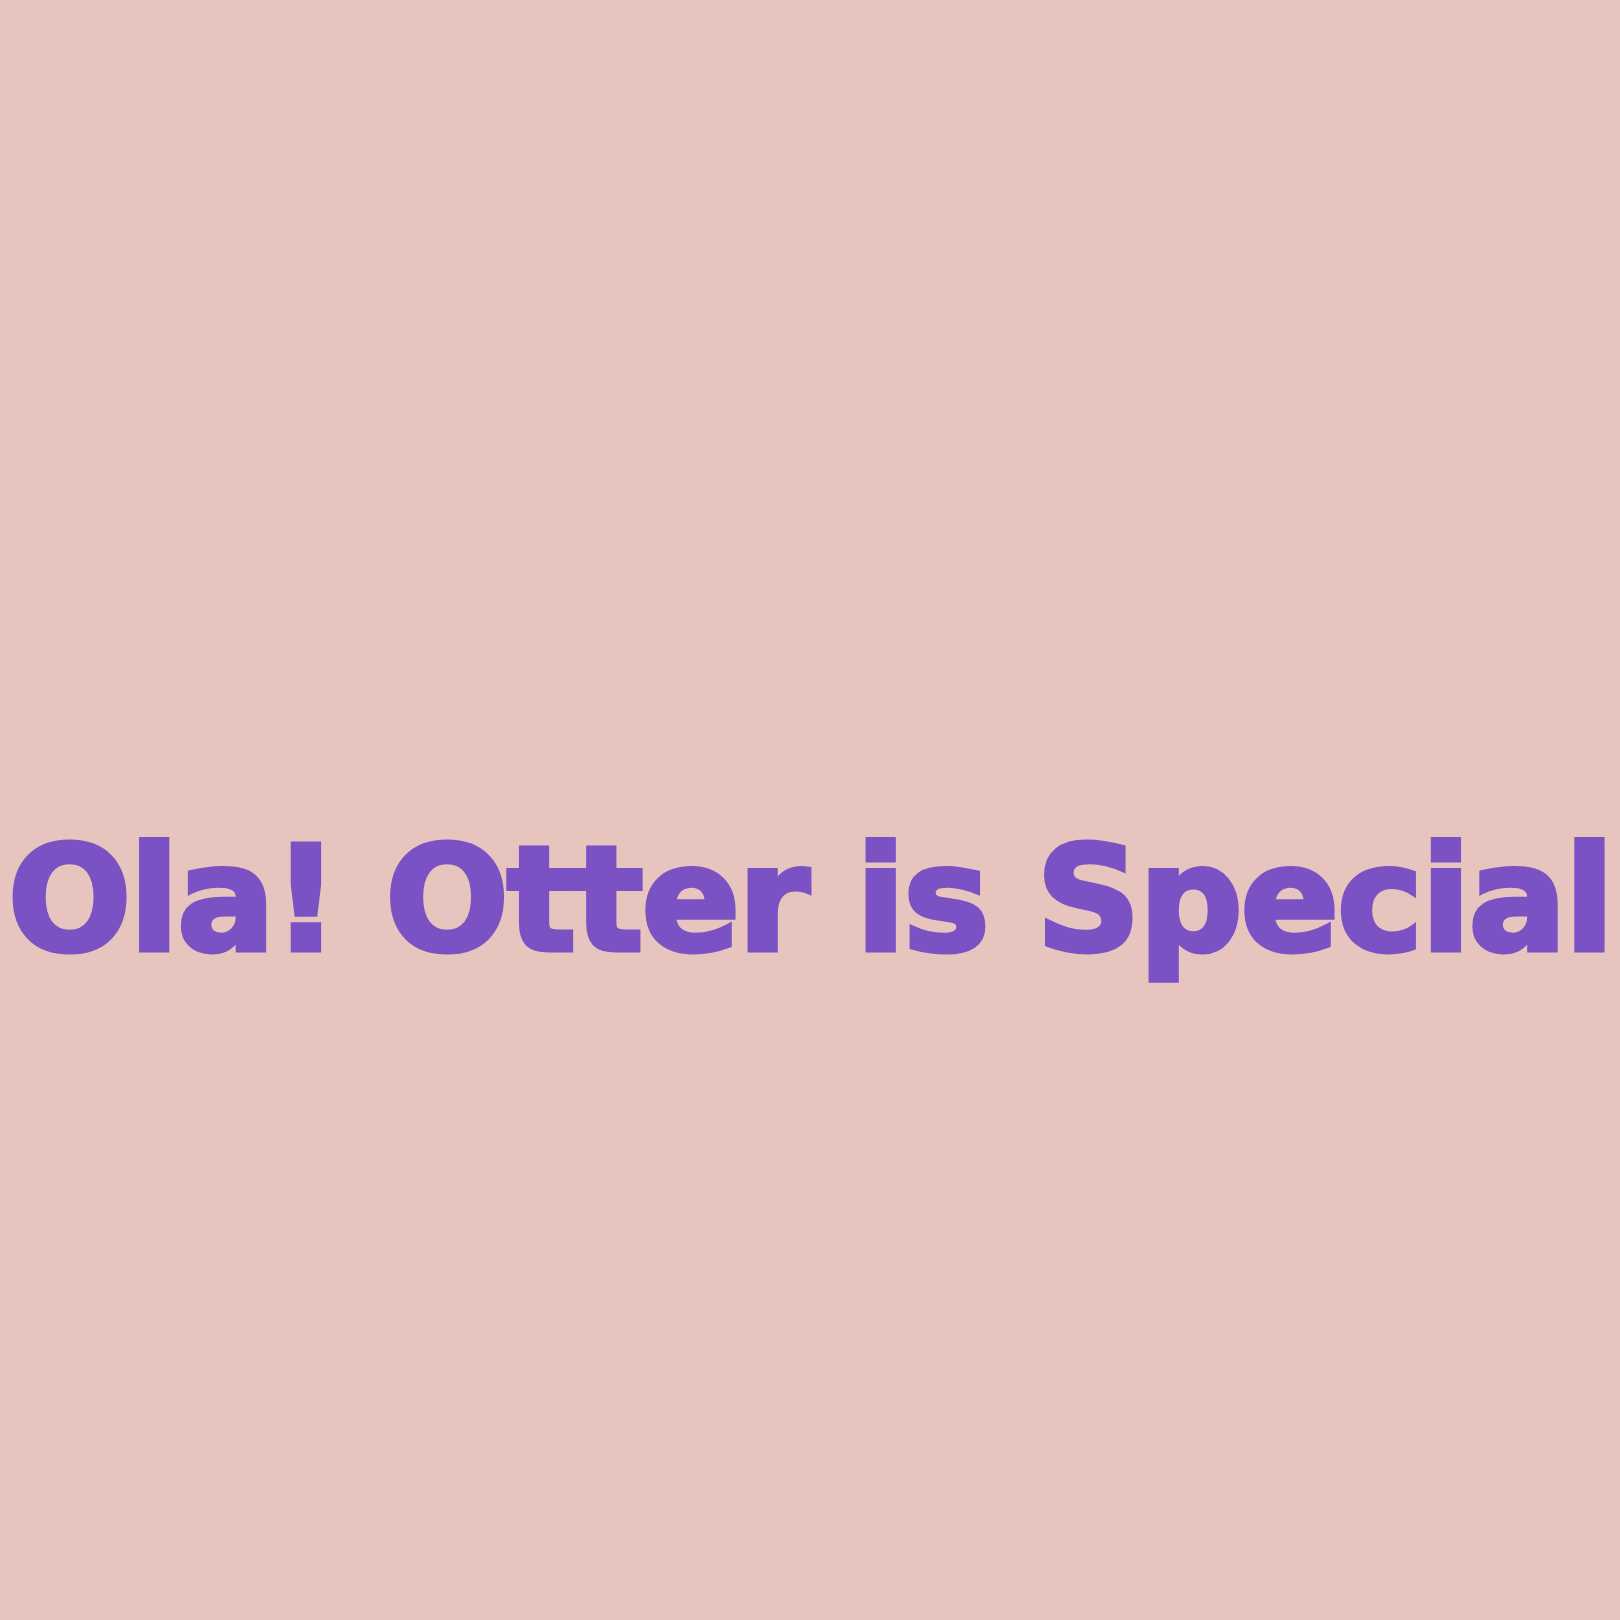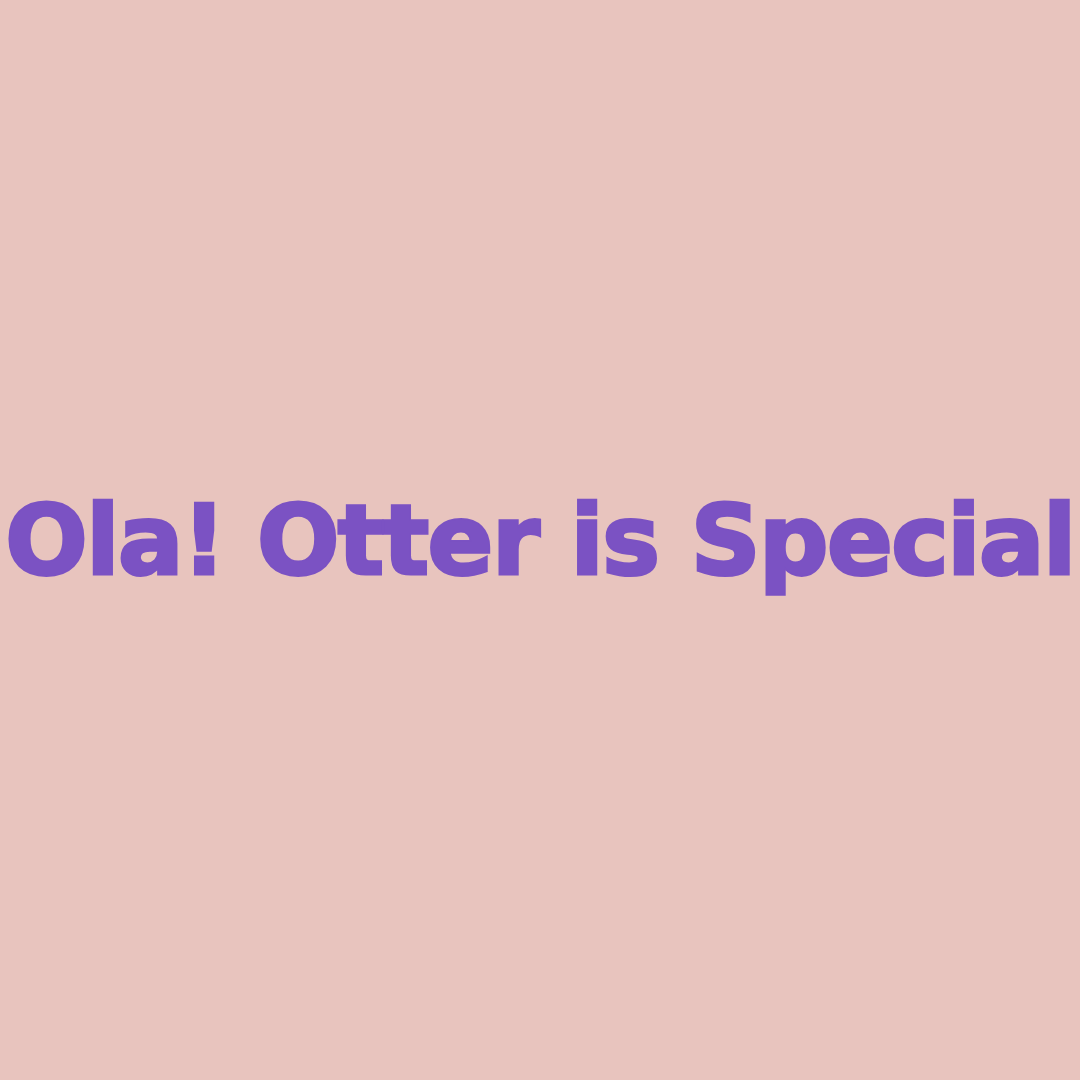--- a/index.html
+++ b/index.html
@@ -28,21 +28,21 @@
 
   
   #headline-block {
     position: absolute;
     left: 0;
     right: 0;
     
     top: 432px;
     height: 216px;
     display: flex;
-    align-items: center;
+    align-items: flex-end;
     justify-content: center;
     text-align: center;
     padding: 0 18px;
     box-sizing: border-box;
   }
 
   #headline-text {
     display: block;
     margin: 0;
     font-family: "DejaVu Sans", sans-serif;

